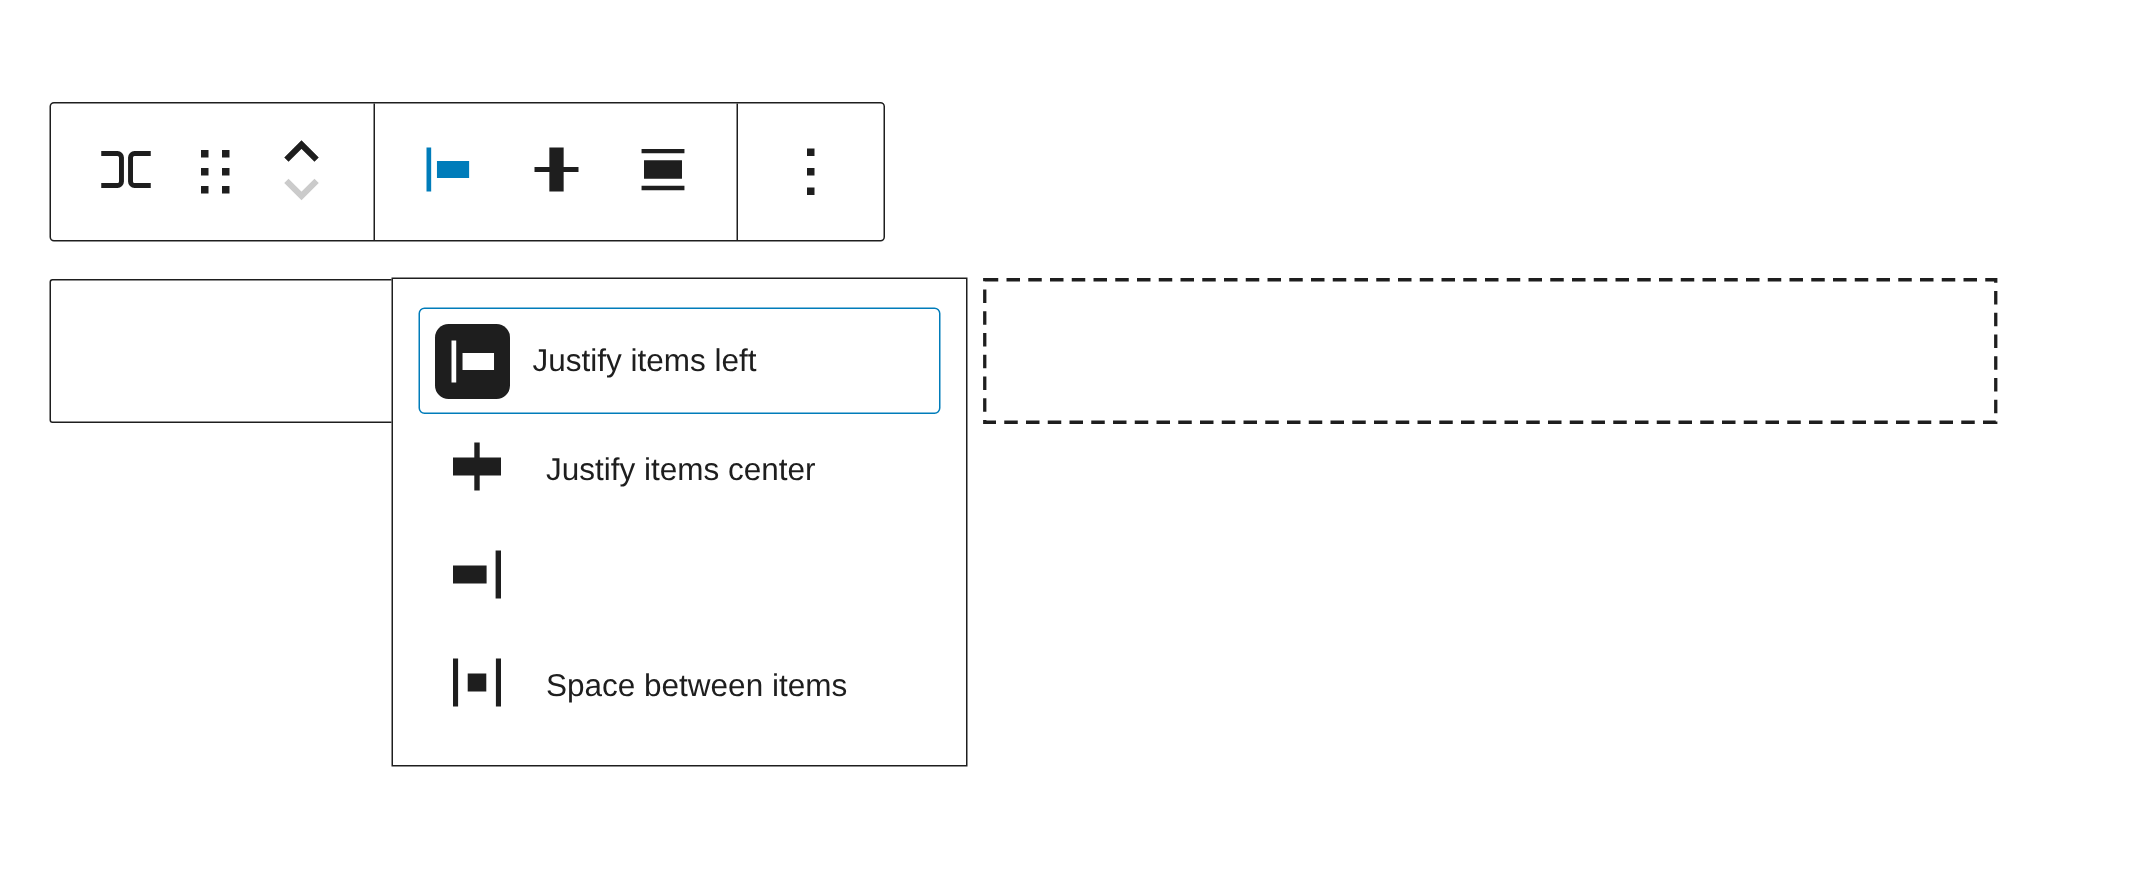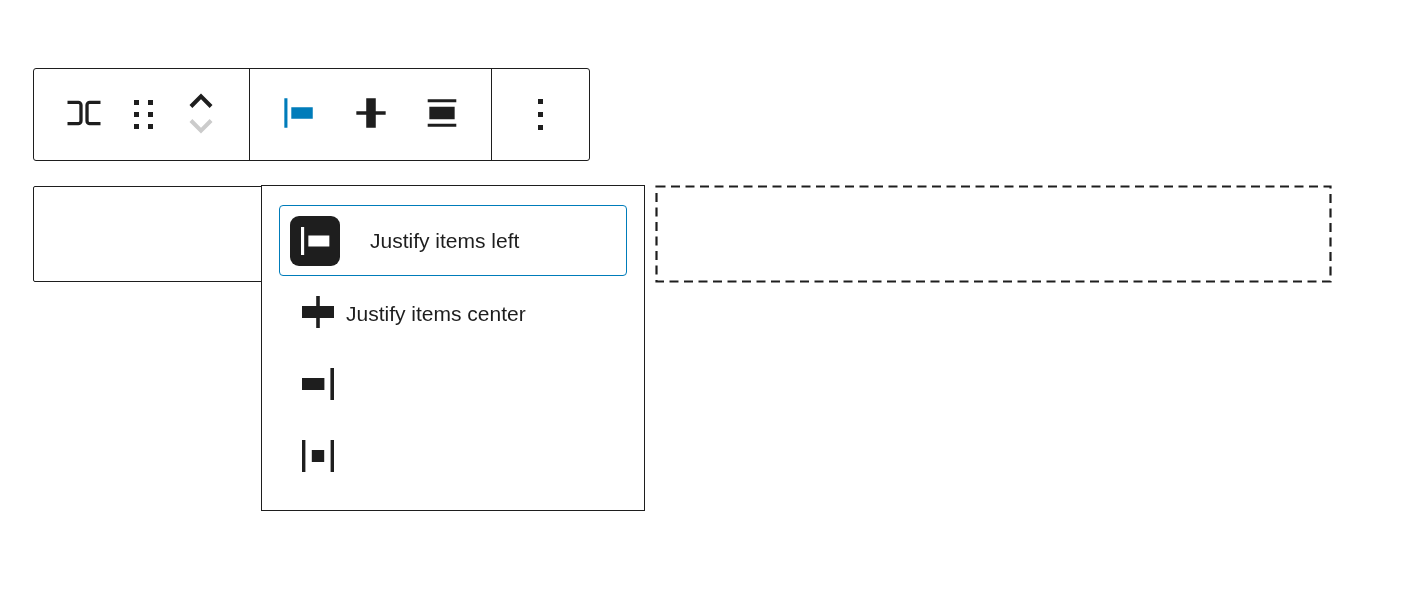--- a/index.html
+++ b/index.html
@@ -36,27 +36,27 @@
     box-sizing:border-box;z-index:1;
   }
 
   
   .popover{
     left:261px;top:185px;width:384px;height:326px;
     background:#fff;border:1.5px solid #1e1e1e;
     box-sizing:border-box;padding:19px 17px 0 17px;z-index:5;
   }
   .menu-item{
-    height:72px;display:flex;align-items:center;gap:4px;
+    height:72px;display:flex;align-items:center;gap:22px;
     padding-left:15px;cursor:pointer;box-sizing:border-box;
     font-size:21px;line-height:1;color:#1e1e1e;white-space:nowrap;
   }
   .menu-item.selected{
     height:71px;border:1.5px solid #007cba;border-radius:4px;
-    padding-left:10px;gap:30px;margin-bottom:1px;
+    padding-left:10px;gap:15px;margin-bottom:1px;
   }
   .icon-tile{
     width:50px;height:50px;background:#1e1e1e;border-radius:9px;
     display:flex;align-items:center;justify-content:center;flex:0 0 auto;
   }
   .menu-item svg{flex:0 0 auto;}
 
   
   .drop-zone{left:655px;top:185px;z-index:1;}
 </style>
@@ -165,19 +165,20 @@
       </svg>
     </span>
   </div>
 
   <div class="menu-item">
     <span>
       <svg width="48" height="48" viewBox="0 0 24 24" fill="#1e1e1e">
         <path d="M8.9 15h6.2V9H8.9v6zM4 4v16h1.7V4H4zM18.3 4v16H20V4h-1.7z"></path>
       </svg>
     </span>
+    <span>Space between items</span>
   </div>
 
 </div>
 
 <svg class="abs drop-zone" width="678" height="100">
   <rect x="1.5" y="1.5" width="674" height="95" fill="none" stroke="#1e1e1e" stroke-width="2.2" stroke-dasharray="9 5.5"></rect>
 </svg>
 
 </body></html>

